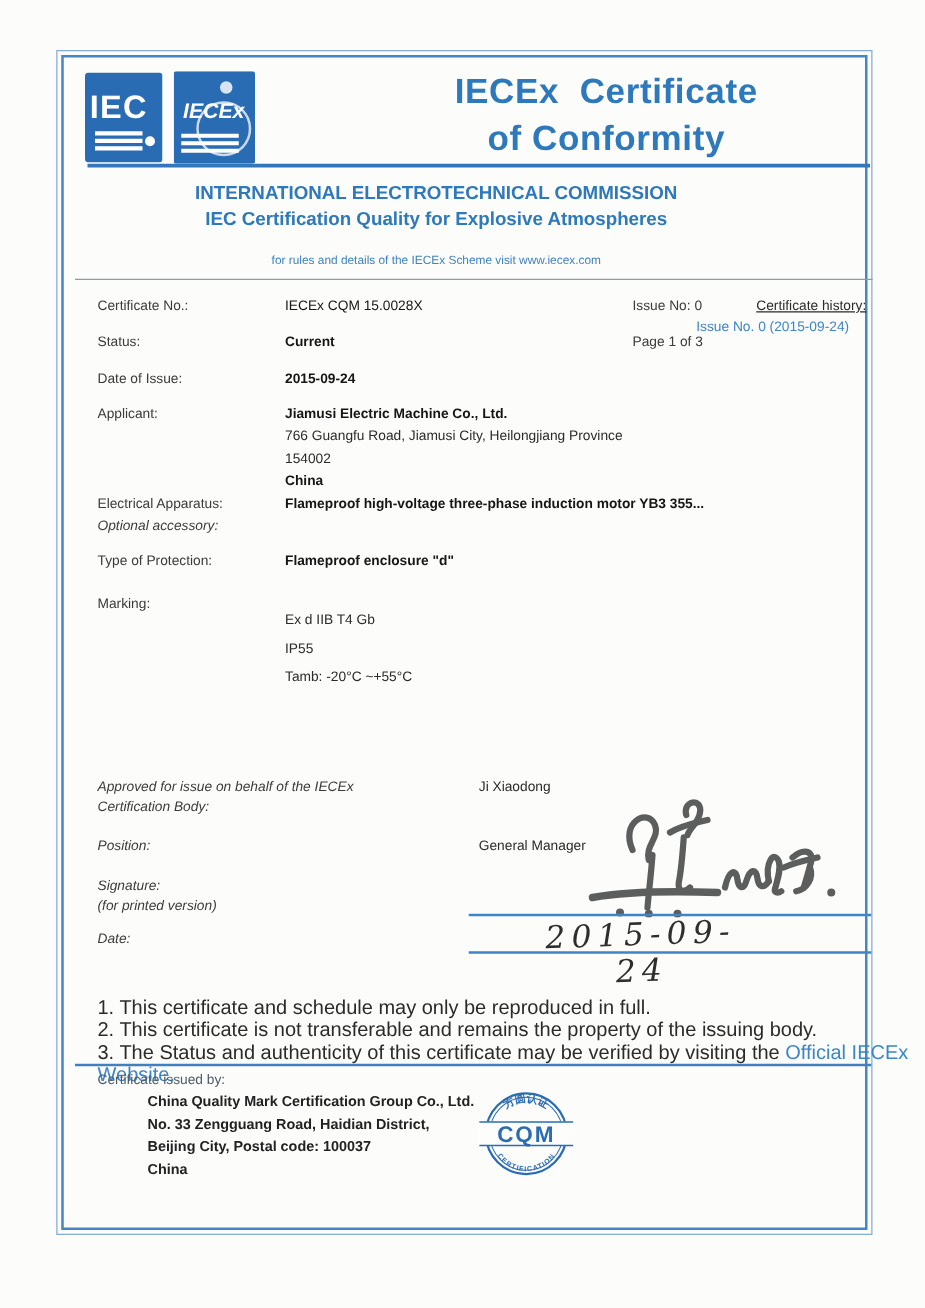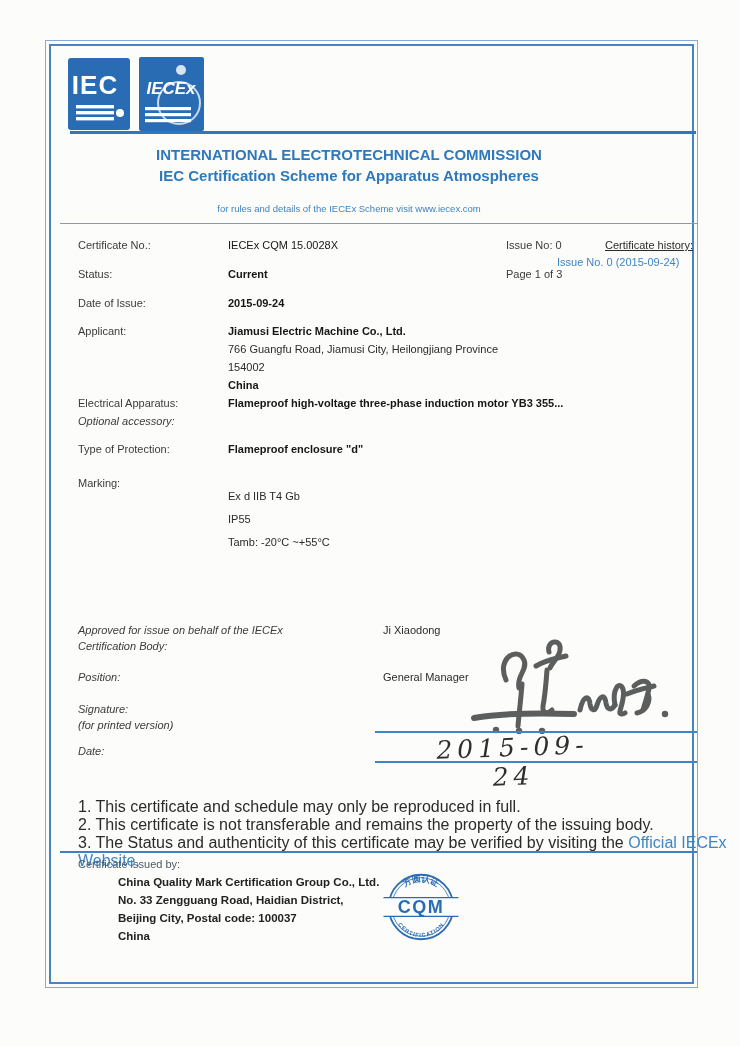--- a/index.html
+++ b/index.html
@@ -87,26 +87,28 @@
   <rect x="0" y="0" width="65" height="74" rx="2" fill="#2a6cb3"></rect>
   <circle cx="42" cy="13" r="5" fill="#d7e5f2"></circle>
   <circle cx="40" cy="46" r="21" fill="none" stroke="rgba(255,255,255,0.75)" stroke-width="2"></circle>
   <text x="32" y="37" text-anchor="middle" fill="#ffffff" font-size="17" font-weight="bold" font-style="italic">IECEx</text>
   <rect x="6" y="50" width="46" height="3.2" fill="#ffffff"></rect>
   <rect x="6" y="56" width="46" height="3.2" fill="#ffffff"></rect>
   <rect x="6" y="62" width="46" height="3.2" fill="#ffffff"></rect>
 </svg>
 
 <div class="abs title">
+  <div class="t1">IECEx  Certificate</div>
+  <div>of Conformity</div>
 </div>
 
 <div class="abs rule rule-top"></div>
 
 <div class="abs hdr hdr1">INTERNATIONAL ELECTROTECHNICAL COMMISSION</div>
-<div class="abs hdr hdr2">IEC Certification Scheme for Apparatus Atmospheres</div>
+<div class="abs hdr hdr2">IEC Certification Quality for Explosive Atmospheres</div>
 <div class="abs hdr hdr3">for rules and details of the IECEx Scheme visit www.iecex.com</div>
 
 <div class="abs rule-thin"></div>
 
 <div class="abs fs lab" style="top:239px">Certificate No.:</div>
 <div class="abs fs" style="left:228px; top:239px; color:#161616;">IECEx CQM 15.0028X</div>
 <div class="abs fs rc1" style="top:239px">Issue No: 0</div>
 <div class="abs fs rc2 u" style="top:239px; color:#2b2b2b;margin-left:48px;">Certificate history:</div>
 <div class="abs fs rc2 link" style="top:256px">Issue No. 0 (2015-09-24)</div>
 

